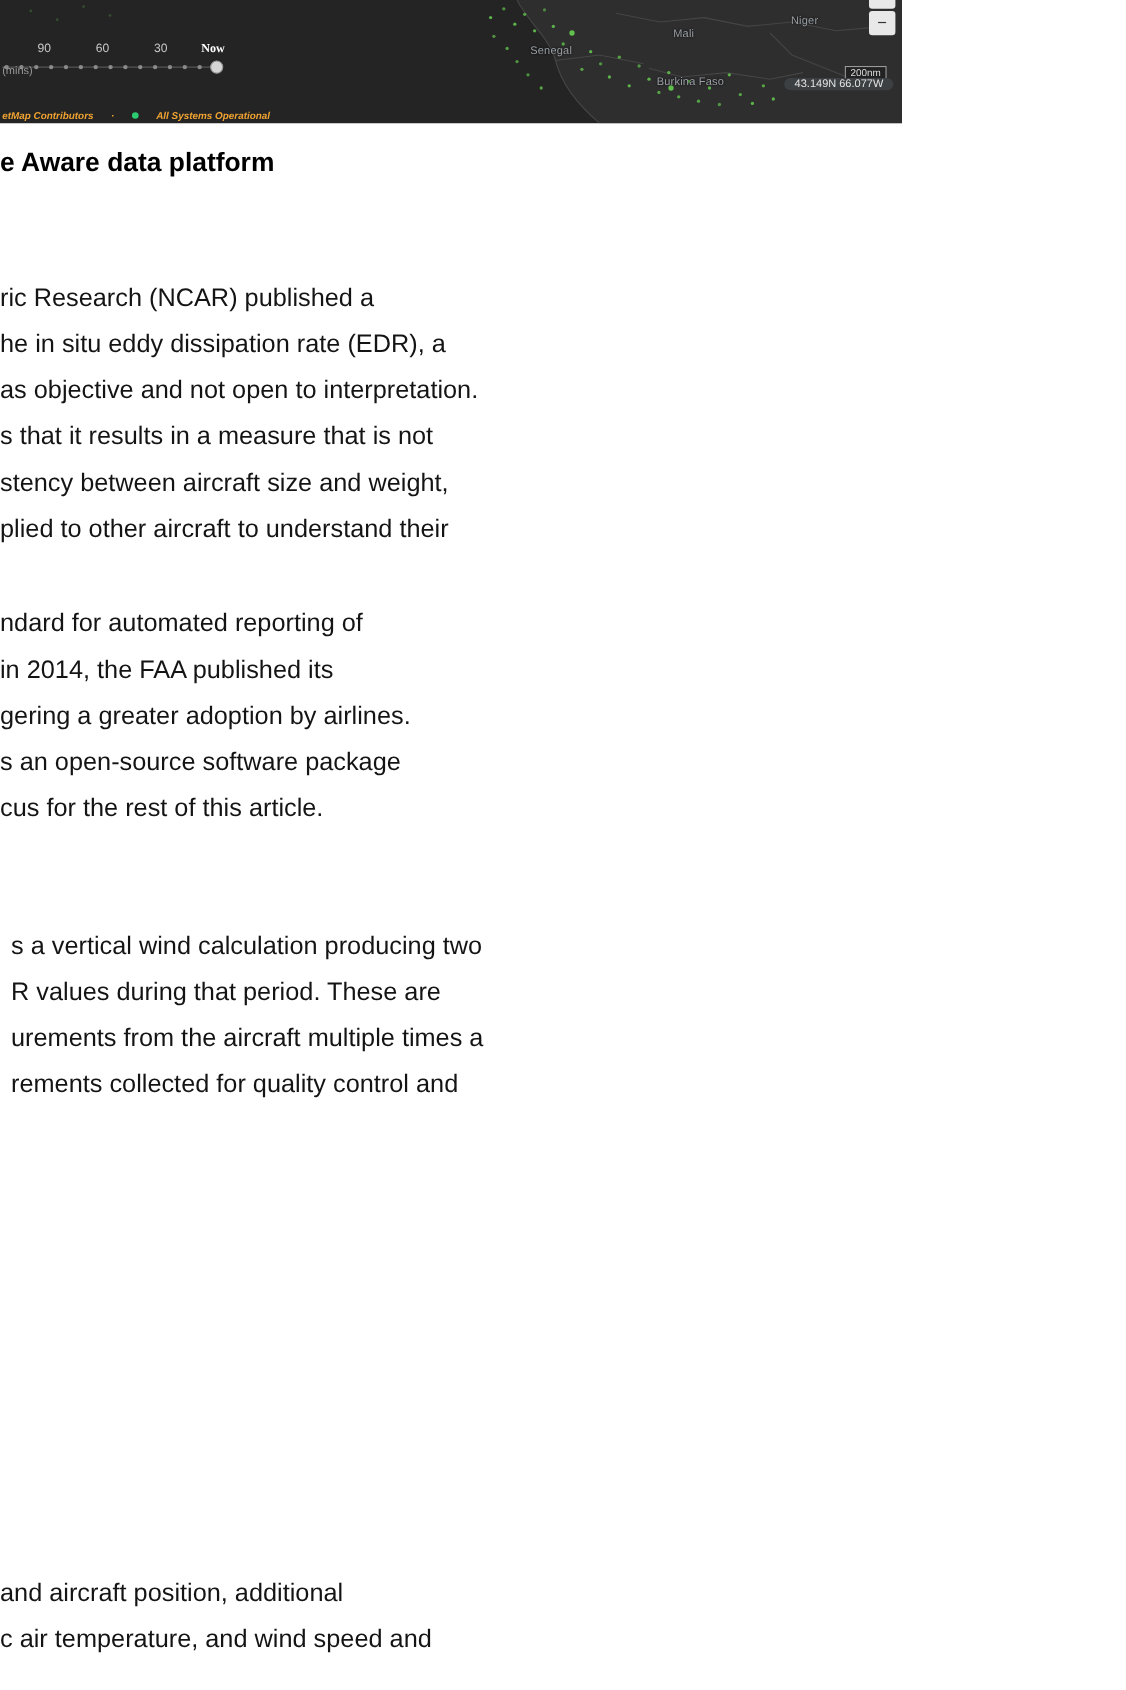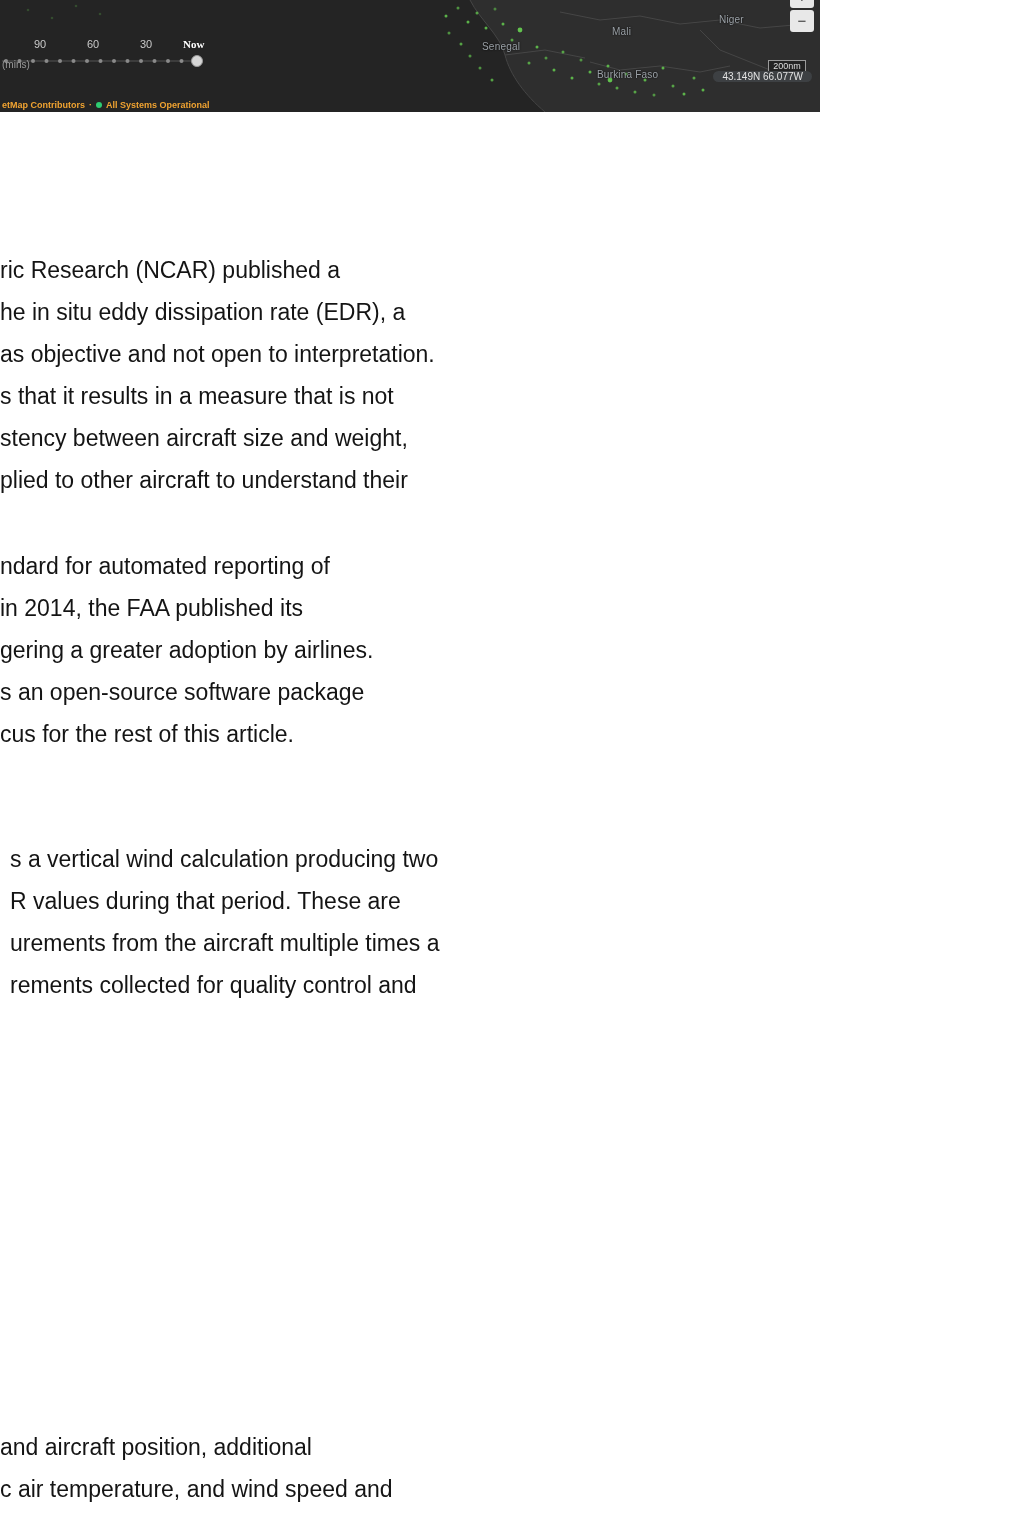--- a/index.html
+++ b/index.html
@@ -23,22 +23,22 @@
   .mins { position:absolute; left:2px; top:21px; font-size:10px; color:#9a9a9a;text-align:right; }
 
   .zoom-stack { position:absolute; right:6px; top:-14px; width:24px; display:flex; flex-direction:column; gap:2px; }
   .zoom-btn { width:24px; height:22px; background:#e8e8e8; border:0; border-radius:3px; color:#333;
               font-size:15px; line-height:20px; text-align:center; font-family:"Liberation Sans",sans-serif; cursor:pointer; }
   .scale-box { position:absolute; right:14px; top:44px; width:38px; height:13px; border:1px solid #9a9a9a;
                background:rgba(25,25,25,.55); color:#dddddd; font-size:9px; line-height:11px; text-align:center;margin-top:16px; }
   .coord-badge { position:absolute; right:8px; top:71px; padding:0 9px; background:#3d4043; border-radius:9px;
                  color:#e3e3e3; font-size:10px; white-space:nowrap; }
 
-  .attribution { position:absolute; left:2px; bottom:2px; display:flex; align-items:center; gap:4px;
-                 font-size:9px; font-weight:bold; color:#f0a331; white-space:nowrap; }
+  .attribution { position:absolute; left:2px; bottom:2px; display:flex; align-items:center; gap:16px;
+                 font-size:9px; font-weight:bold; color:#f0a331; white-space:nowrap;font-style:italic; }
   .status-dot { width:6px; height:6px; border-radius:50%; background:#2ecc71; display:inline-block; }
 
   
   .caption { position:absolute; left:0; top:134px; font-size:24px; font-weight:bold; color:#000; white-space:nowrap; }
   .para { position:absolute; left:0; font-size:23px; line-height:42px; color:#141414; white-space:nowrap; }
   .p1 { top:249px; } .p2 { top:545px; } .p3 { top:838px;padding-left:10px; } .p4 { top:1426px; }
 </style>
 </head>
 <body>
 
@@ -141,20 +141,21 @@
     <div class="coord-badge">43.149N 66.077W</div>
 
     <div class="attribution">
       <span>etMap Contributors</span>
       <span>·</span>
       <span class="status-dot"></span>
       <span>All Systems Operational</span>
     </div>
   </div>
 
+  <div class="caption">e Aware data platform</div>
 
   <div class="para p1">
     <div class="line">ric Research (NCAR) published a</div>
     <div class="line">he in situ eddy dissipation rate (EDR), a</div>
     <div class="line">as objective and not open to interpretation.</div>
     <div class="line">s that it results in a measure that is not</div>
     <div class="line">stency between aircraft size and weight,</div>
     <div class="line">plied to other aircraft to understand their</div>
   </div>
 

